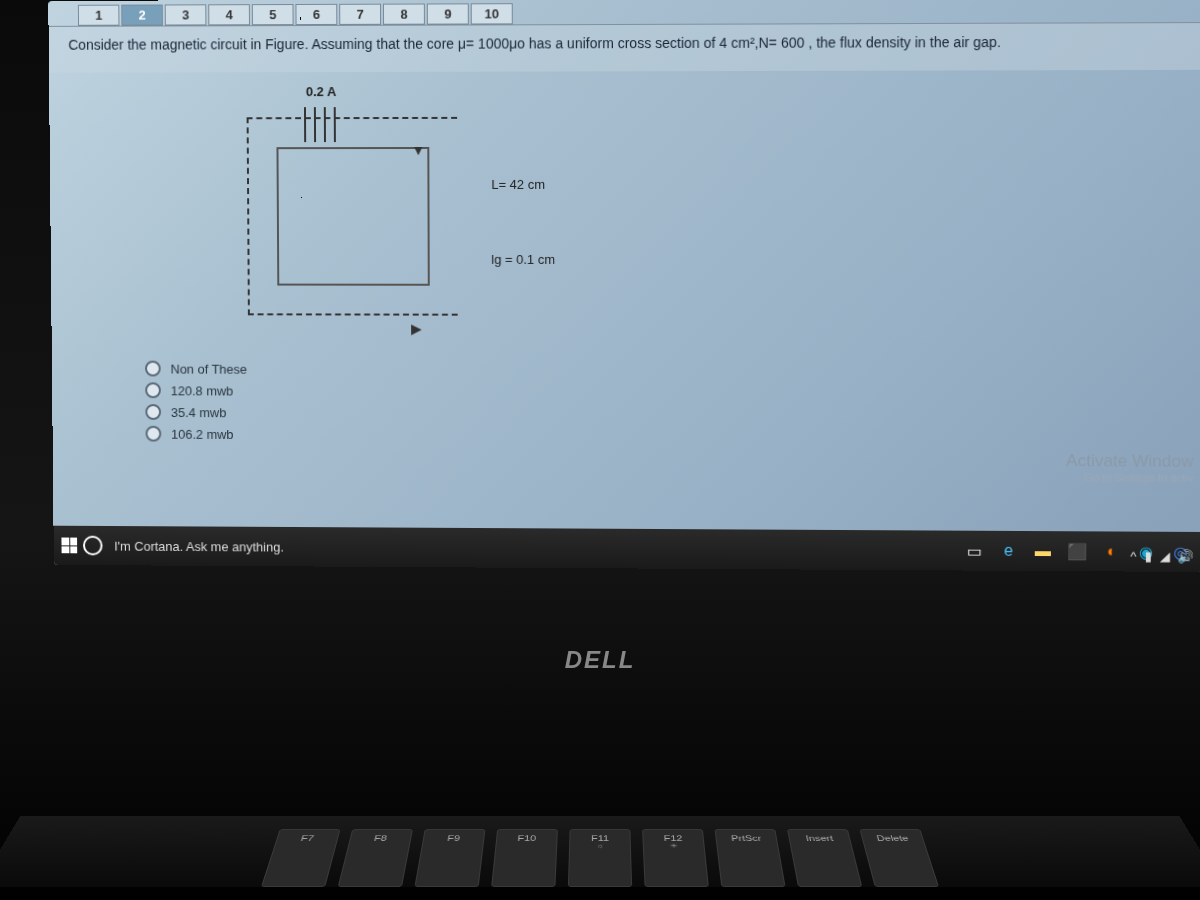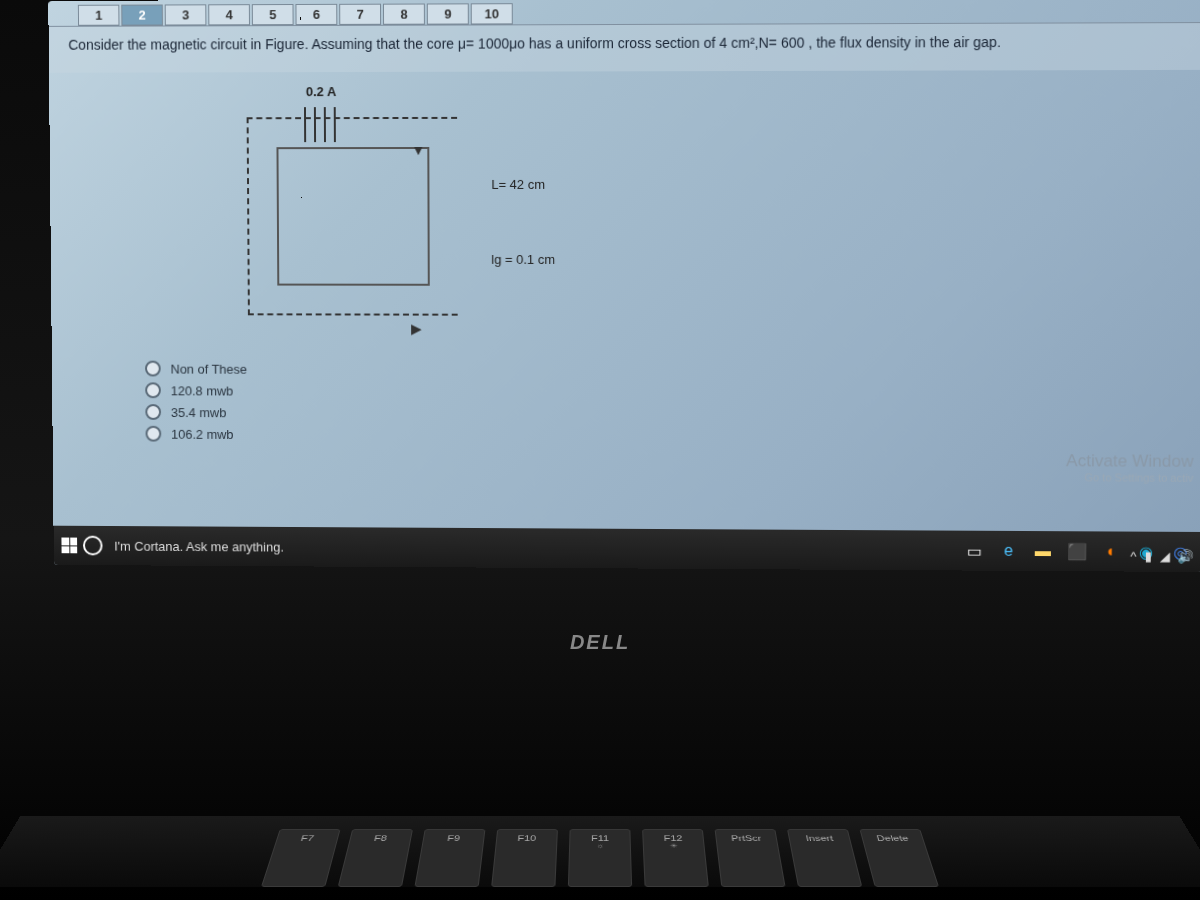--- a/index.html
+++ b/index.html
@@ -26,21 +26,21 @@
 .watermark{position:absolute;right:10px;top:450px;text-align:right}
 .watermark-title{color:#8a99a8;font-size:17px}
 .watermark-sub{color:#9aa8b5;font-size:11px}
 .taskbar{position:absolute;bottom:0;left:0;right:0;height:40px;background:linear-gradient(180deg,#2a2a2a,#1a1a1a);display:flex;align-items:center;padding:0 8px;gap:6px}
 .start{width:16px;height:16px;display:grid;grid-template:1fr 1fr/1fr 1fr;gap:1px}
 .start span{background:#fff}
 .cortana-circle{width:16px;height:16px;border:2px solid #fff;border-radius:50%}
 .cortana-text{color:#ddd;font-size:13px;margin-right:auto;margin-left:6px}
 .tb-icon{width:28px;height:28px;display:flex;align-items:center;justify-content:center;font-size:16px}
 .tray{position:absolute;right:8px;bottom:8px;color:#ddd;font-size:13px;display:flex;gap:8px;align-items:center}
-.laptop-label{position:absolute;top:631px;left:50%;transform:translateX(-50%);color:#888;font-size:20px;font-style:italic;font-weight:bold;letter-spacing:2px}
+.laptop-label{position:absolute;top:646px;left:50%;transform:translateX(-50%);color:#888;font-size:24px;font-style:italic;font-weight:bold;letter-spacing:2px}
 .keyboard{position:absolute;bottom:0;left:0;right:0;height:80px;background:linear-gradient(180deg,#1a1a1a,#0a0a0a);transform:perspective(1000px) rotateX(45deg);display:flex;justify-content:center;gap:12px;padding:20px 60px 0}
 .key{background:#2a2a2a;color:#aaa;font-size:11px;padding:6px 14px;border-radius:3px;border:1px solid #3a3a3a;text-align:center;min-width:32px}
 .key-sub{font-size:9px;color:#888;display:block}
 </style>
 </head>
 <body>
 
 <div class="photo">
 <div class="screen">
 

